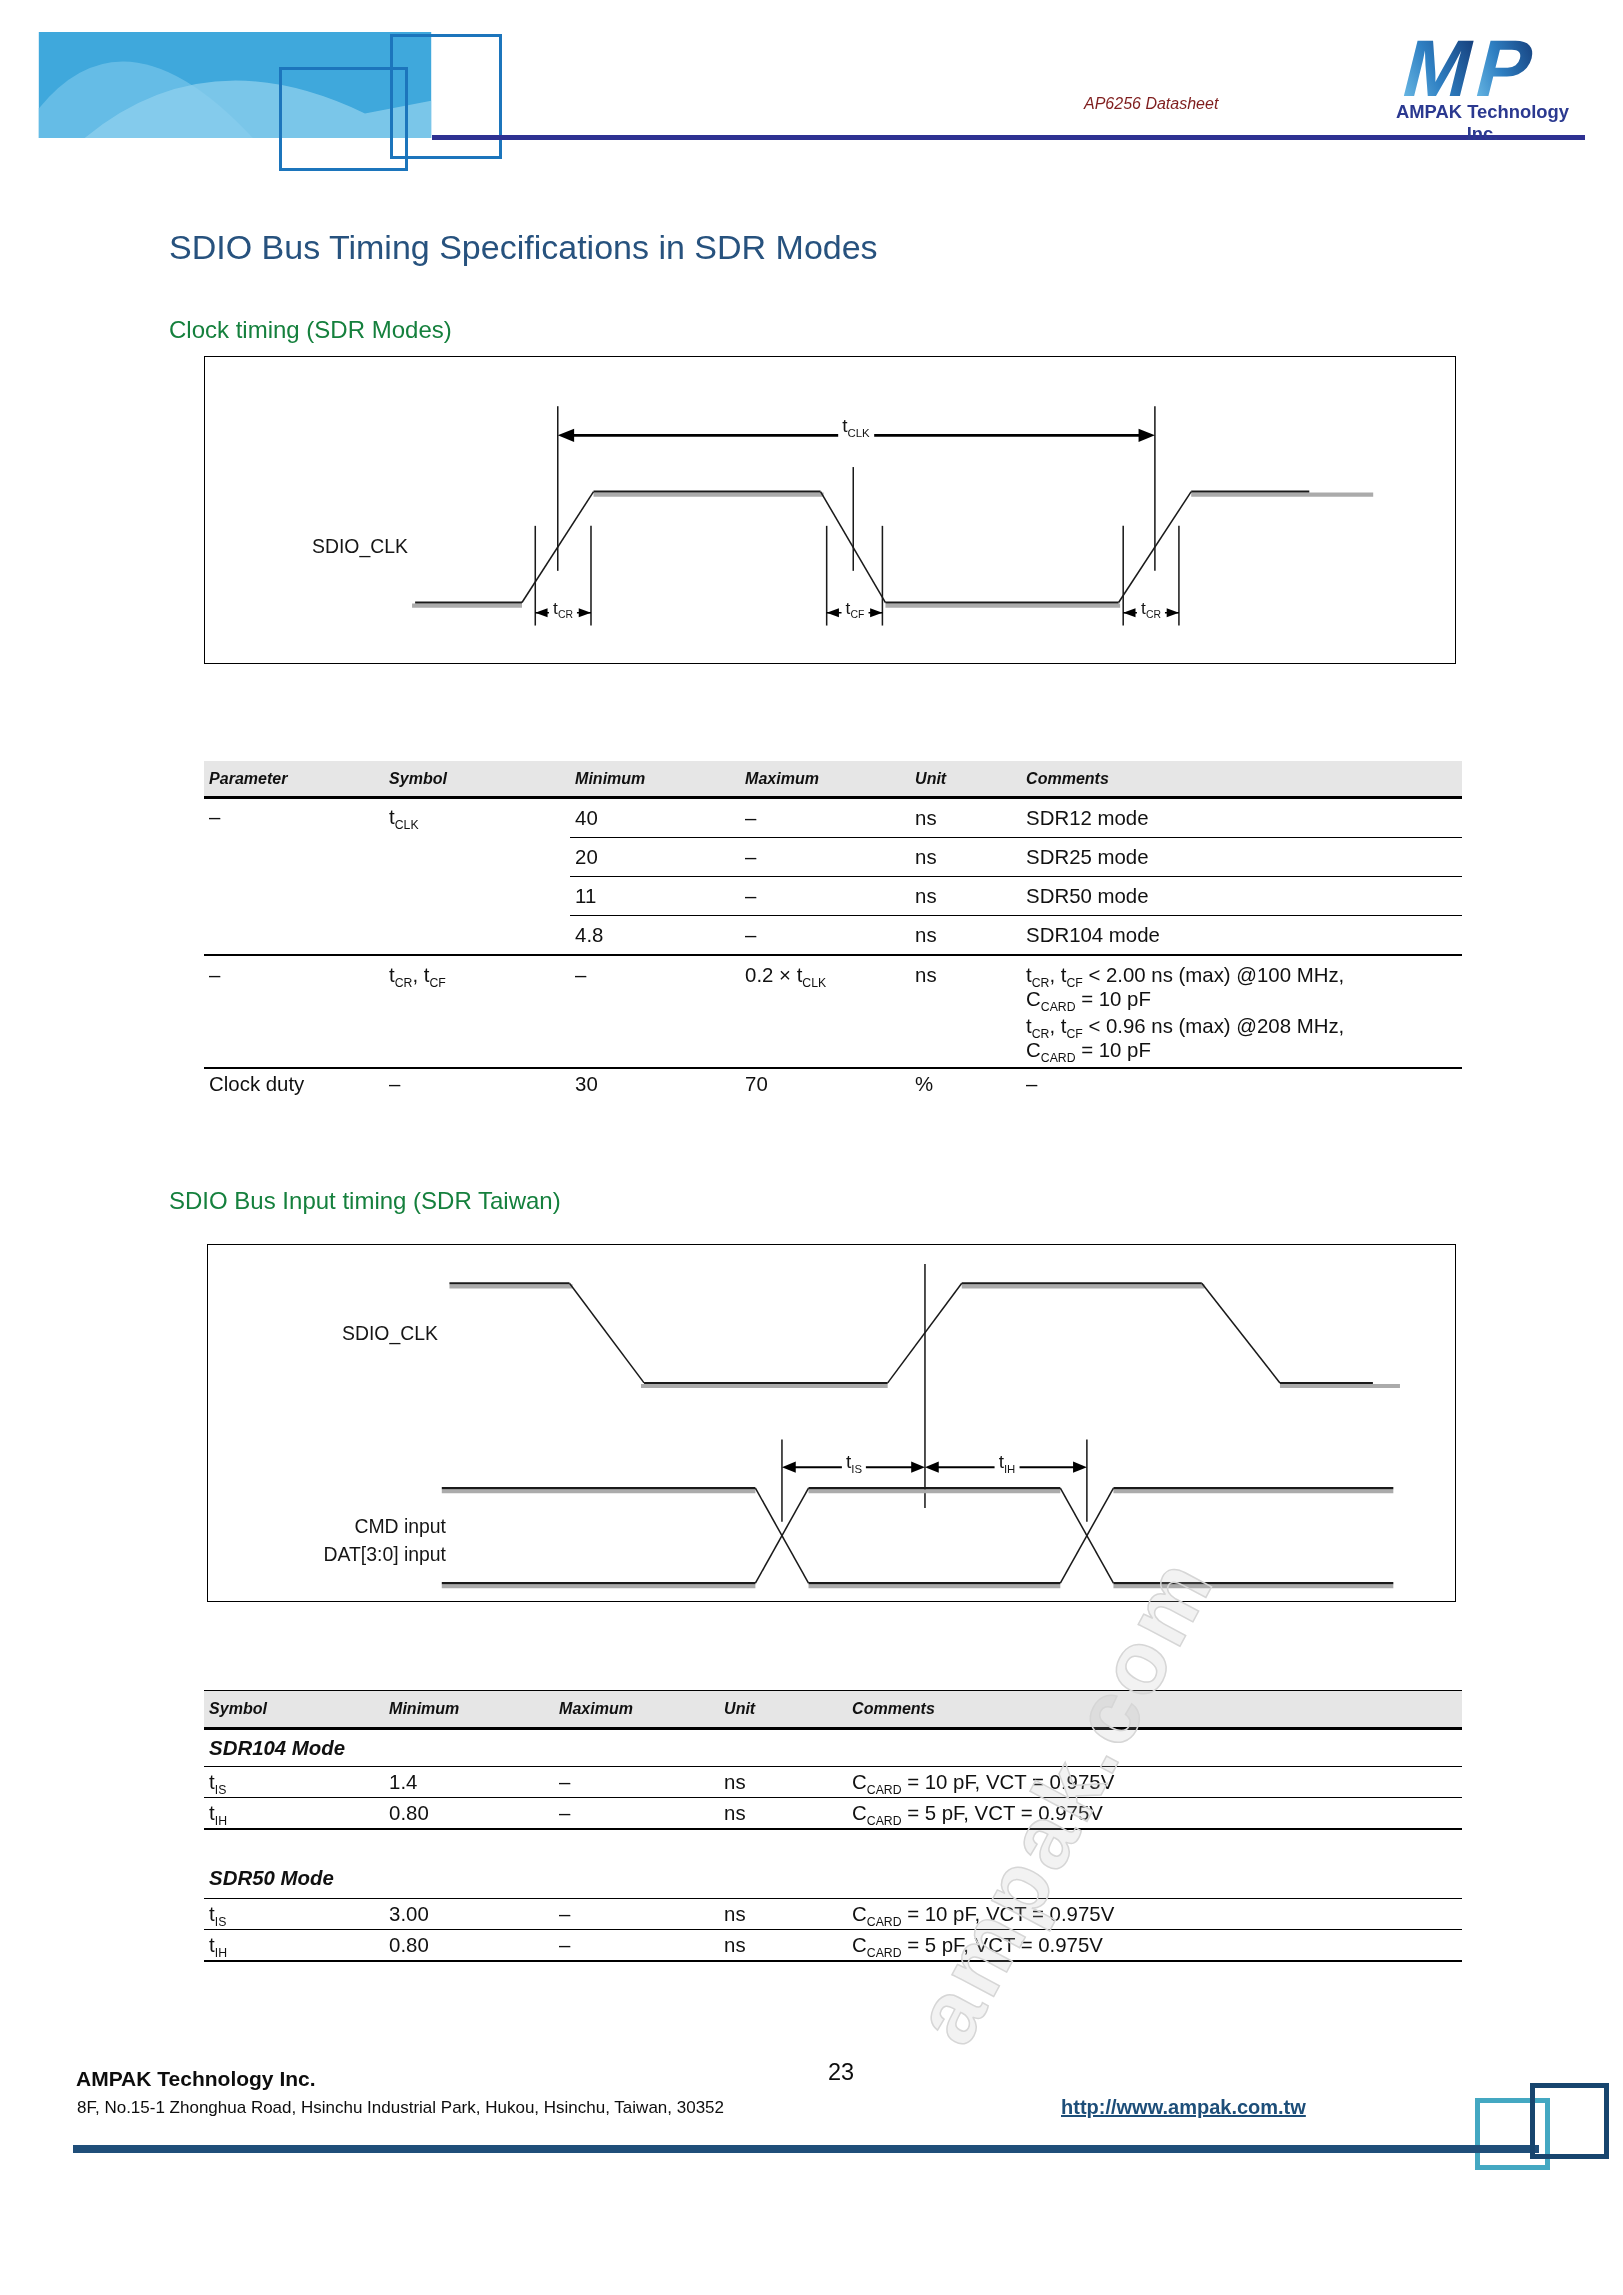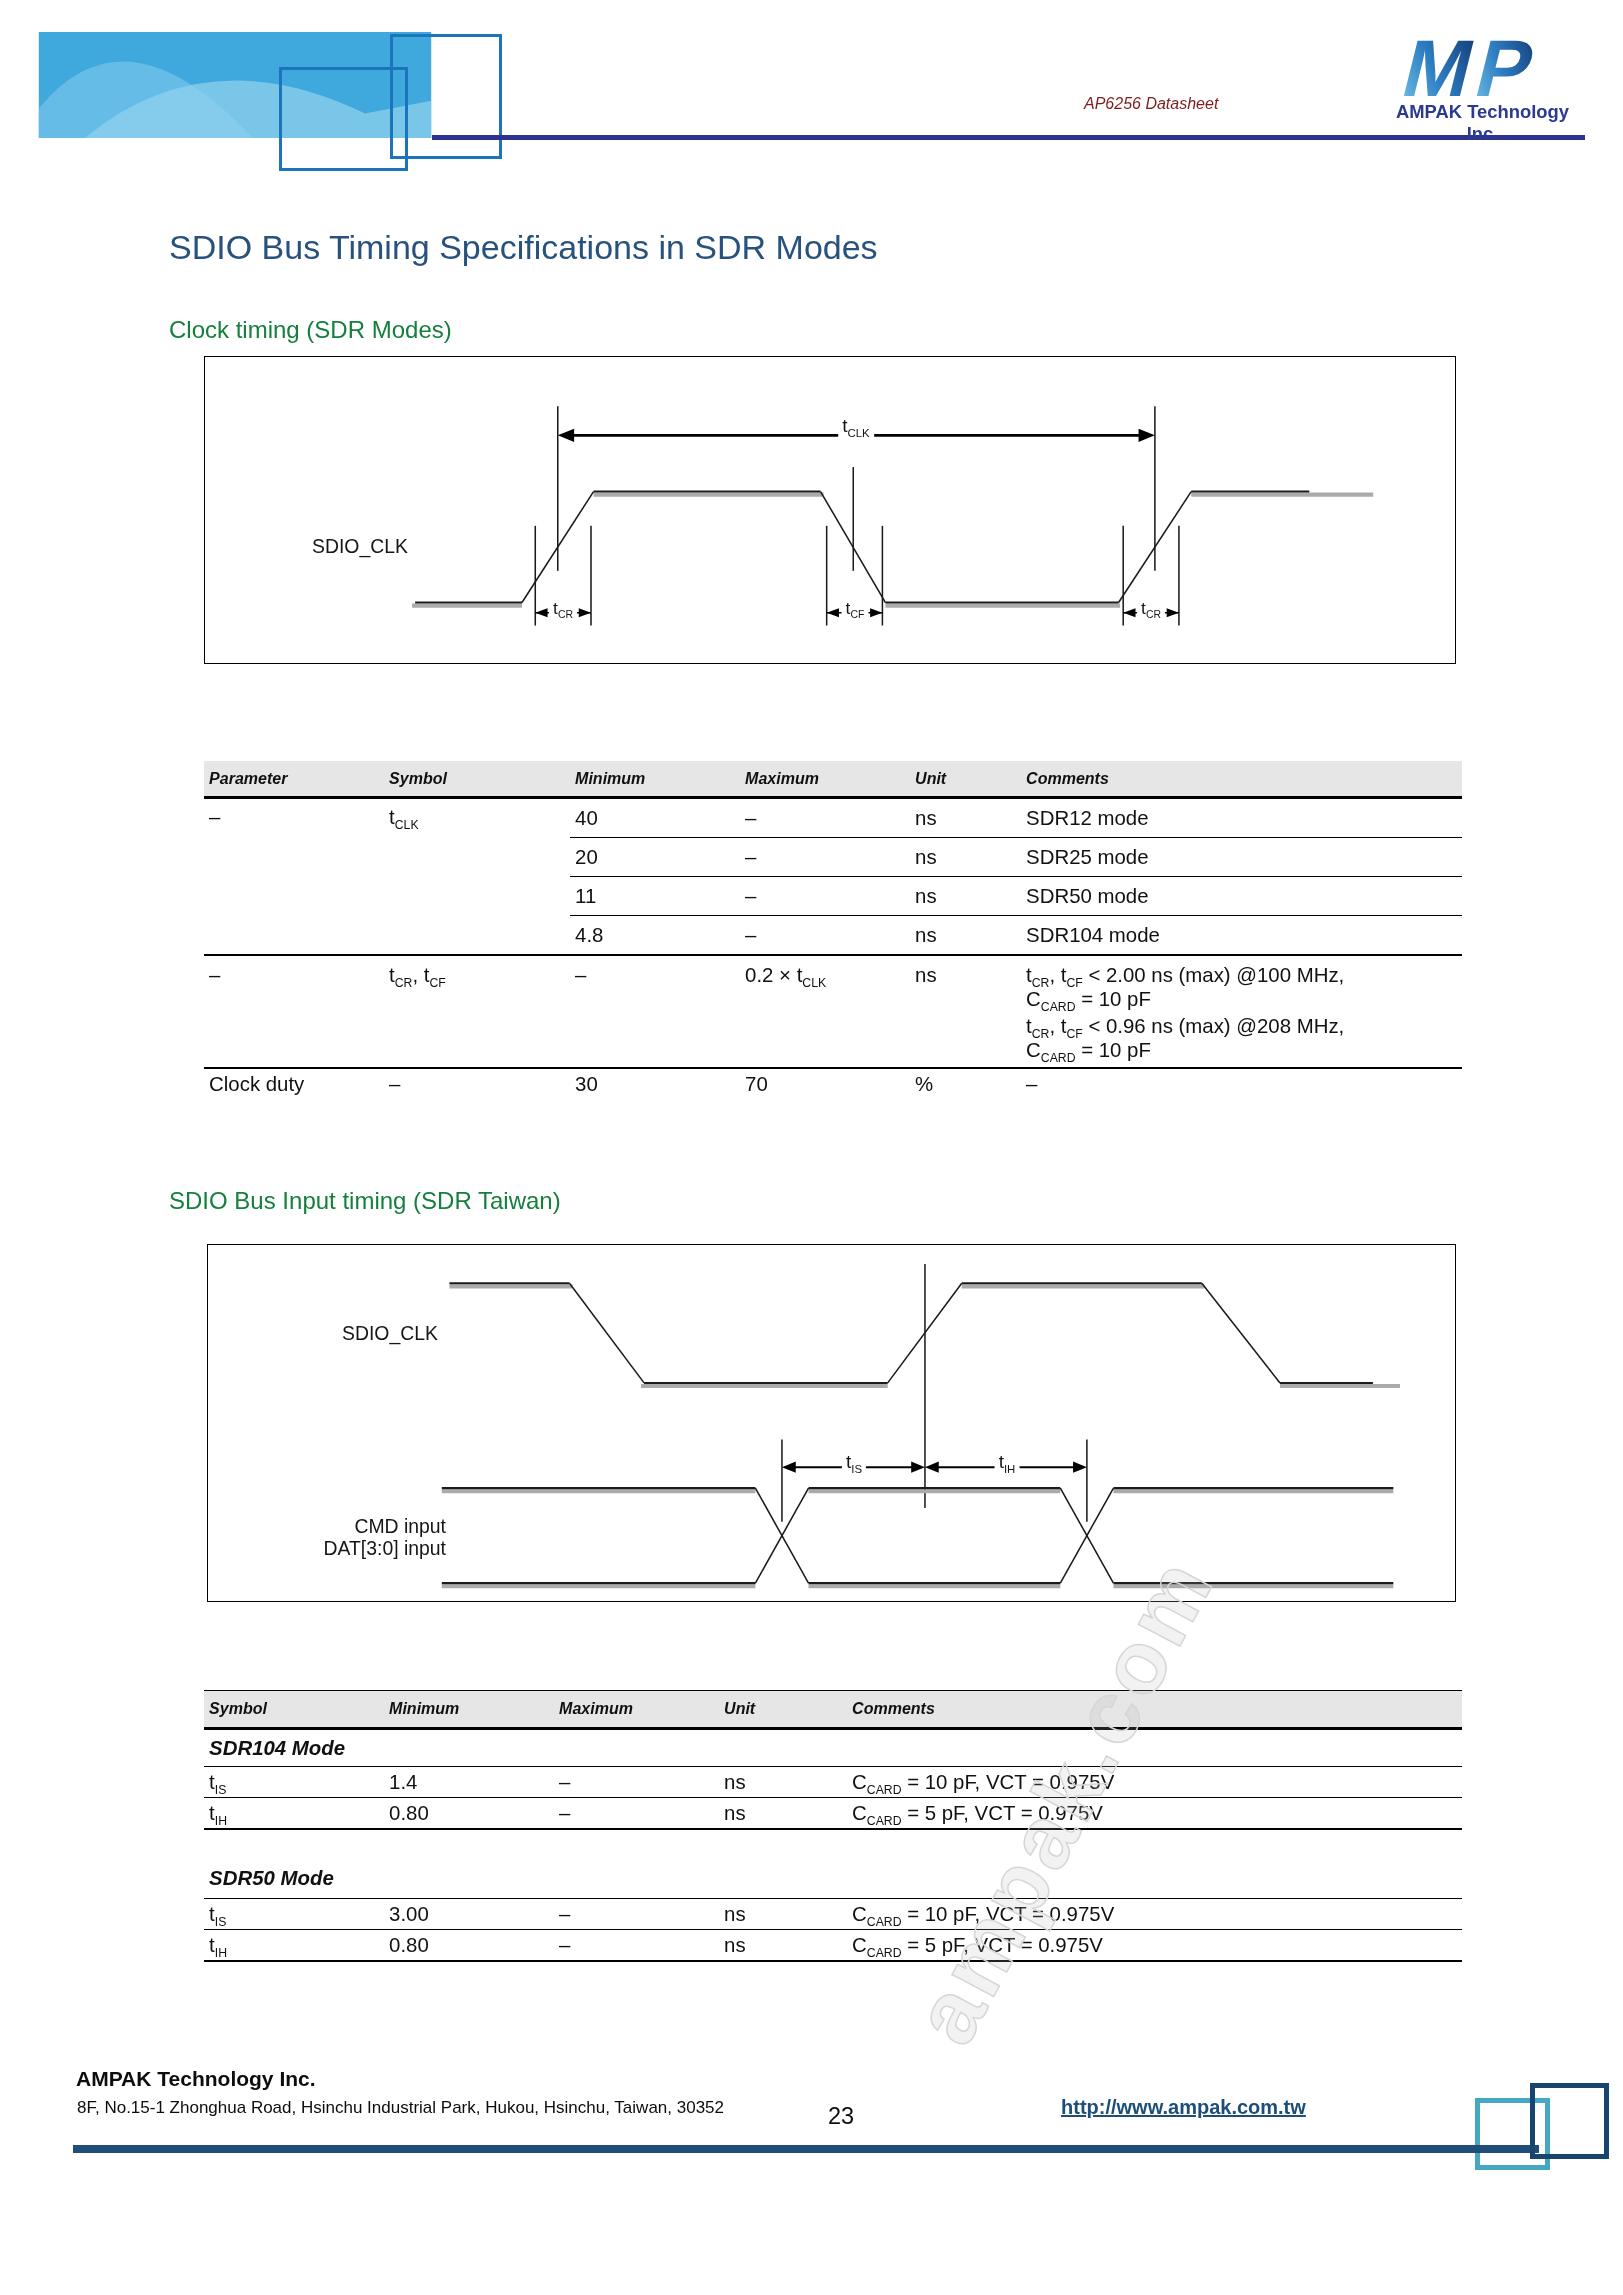--- a/index.html
+++ b/index.html
@@ -52,21 +52,21 @@
     position:absolute; left:706px; top:1748px; width:716px; text-align:center;
     font-size:89px; font-weight:bold; letter-spacing:5.1px;
     transform:rotate(-62deg);
     color:rgba(185,185,185,0.18);
     -webkit-text-stroke:1.5px #d6d6d6;
     pointer-events:none; z-index:6; white-space:nowrap;
   }
   
   .f-company{position:absolute; left:76px; top:2067px; font-size:21px; font-weight:bold; color:#0d0d0d;}
   .f-address{position:absolute; left:77px; top:2098px; font-size:17px; color:#0d0d0d;}
-  .f-page{position:absolute; left:828px; top:2059px; font-size:23.5px; color:#0d0d0d;margin-top:44px;}
+  .f-page{position:absolute; left:828px; top:2059px; font-size:23.5px; color:#0d0d0d;}
   .f-url{position:absolute; left:1061px; top:2096px; font-size:20px; font-weight:bold;
          color:#1D4E79; text-decoration:underline;}
   .f-bar{position:absolute; left:73px; top:2145px; width:1466px; height:7.7px; background:#1F4E79; z-index:2;}
   .f-rect-navy{position:absolute; left:1530px; top:2083px; width:69px; height:66px;
                border:5.1px solid #17456E; z-index:3; background:transparent;}
   .f-rect-teal{position:absolute; left:1475px; top:2098px; width:65px; height:62px;
                border:5.1px solid #44A8C2; z-index:1; background:transparent;}
 </style>
 </head>
 <body>
@@ -298,21 +298,21 @@
         <polygon points="1123,435 1150,424 1150,446"></polygon>
           <polygon points="1403,435 1376,424 1376,446"></polygon>
         <polygon points="1403,435 1430,424 1430,446"></polygon>
           <polygon points="1720,435 1693,424 1693,446"></polygon>
       </g>
     </svg>
     <div class="dlabel" style="left:134px; top:77px;">SDIO_CLK</div>
     <div class="dlabel dlabel-c" style="left:646px; top:206px;">t<sub>IS</sub></div>
     <div class="dlabel dlabel-c" style="left:799px; top:206px;">t<sub>IH</sub></div>
     <div class="dlabel r-align" style="left:49px; top:270px; width:189px;">CMD input</div>
-    <div class="dlabel r-align" style="left:49px; top:292px; width:189px;">DAT[3:0] input</div>
+    <div class="dlabel r-align" style="left:49px; top:298px; width:189px;">DAT[3:0] input</div>
   </div>
 
   <div class="watermark">ampak.com</div>
 
   <table id="t2">
     <colgroup>
       <col style="width:180px">
         <col style="width:170px">
         <col style="width:165px">
       <col style="width:128px">

